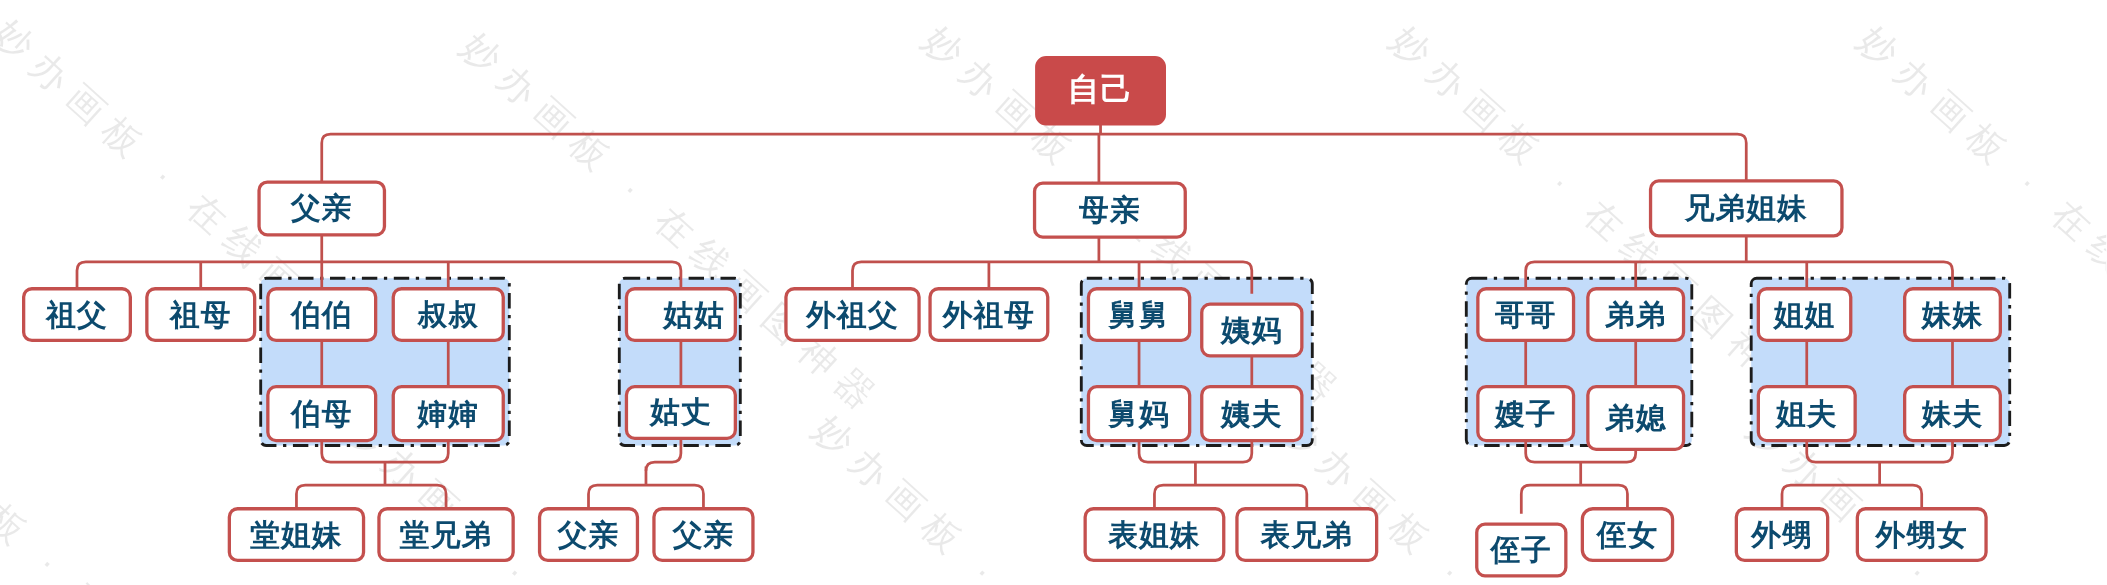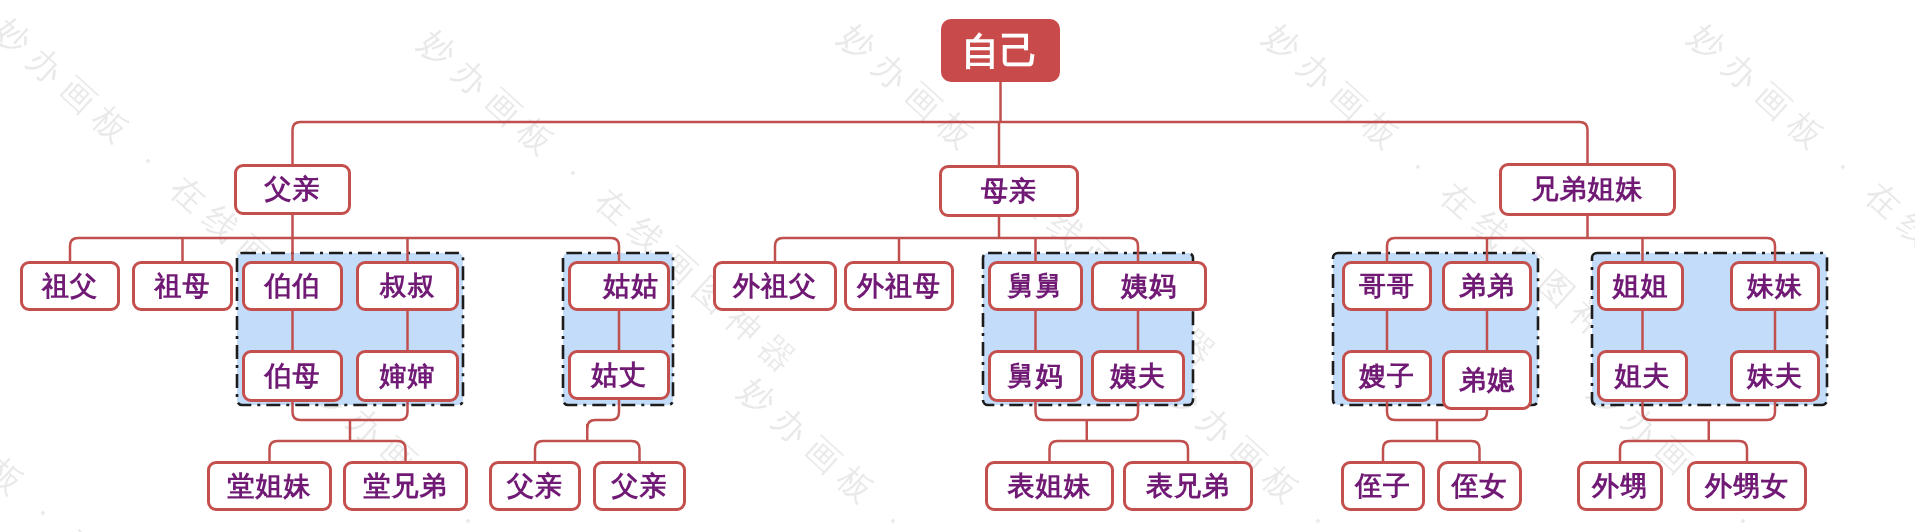--- a/index.html
+++ b/index.html
@@ -24,30 +24,31 @@
   svg.links{position:absolute;left:0;top:0;}
   .node{
     position:absolute;
     box-sizing:border-box;
     background:#ffffff;
     border:3px solid #c4504e;
     border-radius:9px;
     display:flex;align-items:center;justify-content:center;
     font-weight:bold;
     font-size:27px;
-    color:#701a75;
+    color:#0c4a6e;
     line-height:1;
     letter-spacing:1px;
   }
   .node--root{
     background:#c94a4a;
     border-color:#c94a4a;
     color:#ffffff;
-    font-size:38px;
+    font-size:29px;
     border-radius:10px;
+    margin-top:32px;
   }
 </style>
 </head>
 <body>
 
 <div class="stage">
   <div class="wm-layer">
       <div class="wm" style="left: 15px; top: 8px;">妙办画板 · 在线画图神器</div>
       <div class="wm" style="left: 440px; top: 20px;">妙办画板 · 在线画图神器</div>
       <div class="wm" style="left: 860px; top: 14px;">妙办画板 · 在线画图神器</div>
@@ -95,38 +96,38 @@
       <div class="node" style="left: 939px; top: 165px; width: 140px; height: 52px;">母亲</div>
       <div class="node" style="left: 1499px; top: 163px; width: 177px; height: 53px;">兄弟姐妹</div>
       <div class="node" style="left: 20px; top: 261px; width: 100px; height: 50px;">祖父</div>
       <div class="node" style="left: 132px; top: 261px; width: 101px; height: 50px;">祖母</div>
       <div class="node" style="left: 242px; top: 261px; width: 101px; height: 50px;">伯伯</div>
       <div class="node" style="left: 356px; top: 261px; width: 103px; height: 50px;">叔叔</div>
       <div class="node" style="left: 568px; top: 261px; width: 102px; height: 50px; padding-left: 24px;">姑姑</div>
       <div class="node" style="left: 713px; top: 261px; width: 124px; height: 50px;">外祖父</div>
       <div class="node" style="left: 844px; top: 261px; width: 110px; height: 50px;">外祖母</div>
       <div class="node" style="left: 988px; top: 261px; width: 95px; height: 50px;">舅舅</div>
-      <div class="node" style="left: 1091px; top: 261px; width: 116px; height: 50px;">姨妈</div>
+      <div class="node" style="left: 1091px; top: 275px; width: 94px; height: 50px;">姨妈</div>
       <div class="node" style="left: 1342px; top: 261px; width: 90px; height: 50px;">哥哥</div>
       <div class="node" style="left: 1442px; top: 261px; width: 90px; height: 50px;">弟弟</div>
       <div class="node" style="left: 1597px; top: 261px; width: 87px; height: 50px;">姐姐</div>
       <div class="node" style="left: 1730px; top: 261px; width: 90px; height: 50px;">妹妹</div>
       <div class="node" style="left: 242px; top: 350px; width: 101px; height: 52px;">伯母</div>
       <div class="node" style="left: 356px; top: 350px; width: 103px; height: 52px;">婶婶</div>
       <div class="node" style="left: 568px; top: 350px; width: 102px; height: 50px;">姑丈</div>
       <div class="node" style="left: 988px; top: 350px; width: 95px; height: 52px;">舅妈</div>
       <div class="node" style="left: 1091px; top: 350px; width: 94px; height: 52px;">姨夫</div>
       <div class="node" style="left: 1342px; top: 350px; width: 90px; height: 52px;">嫂子</div>
       <div class="node" style="left: 1442px; top: 350px; width: 90px; height: 60px;">弟媳</div>
       <div class="node" style="left: 1597px; top: 350px; width: 91px; height: 52px;">姐夫</div>
       <div class="node" style="left: 1730px; top: 350px; width: 90px; height: 52px;">妹夫</div>
       <div class="node" style="left: 207px; top: 461px; width: 125px; height: 50px;">堂姐妹</div>
       <div class="node" style="left: 343px; top: 461px; width: 125px; height: 50px;">堂兄弟</div>
       <div class="node" style="left: 489px; top: 461px; width: 92px; height: 50px;">父亲</div>
       <div class="node" style="left: 593px; top: 461px; width: 93px; height: 50px;">父亲</div>
       <div class="node" style="left: 985px; top: 461px; width: 129px; height: 50px;">表姐妹</div>
       <div class="node" style="left: 1123px; top: 461px; width: 130px; height: 50px;">表兄弟</div>
-      <div class="node" style="left: 1341px; top: 461px; width: 84px; height: 50px;">侄子</div>
+      <div class="node" style="left: 1341px; top: 475px; width: 84px; height: 50px;">侄子</div>
       <div class="node" style="left: 1437px; top: 461px; width: 85px; height: 50px; border-radius: 11px;">侄女</div>
       <div class="node" style="left: 1577px; top: 461px; width: 86px; height: 50px;">外甥</div>
       <div class="node" style="left: 1687px; top: 461px; width: 120px; height: 50px;">外甥女</div>
     </div>
 </div>
 
 </body></html>

